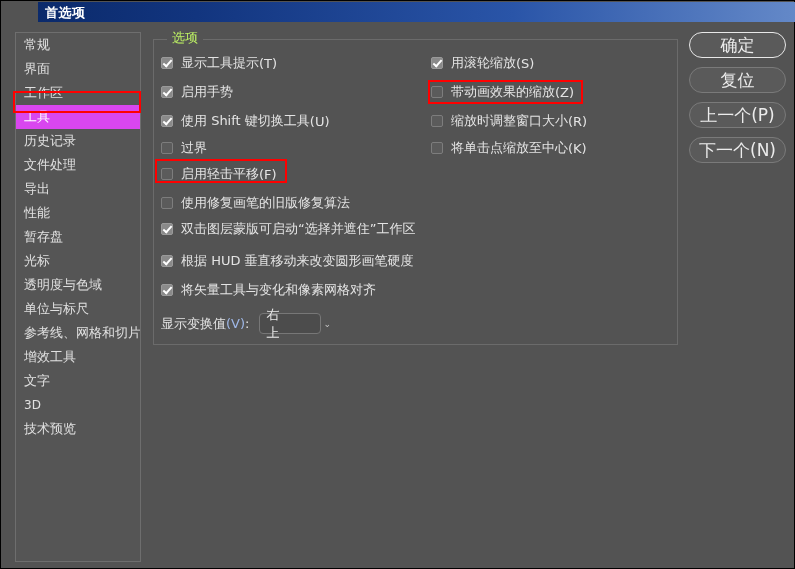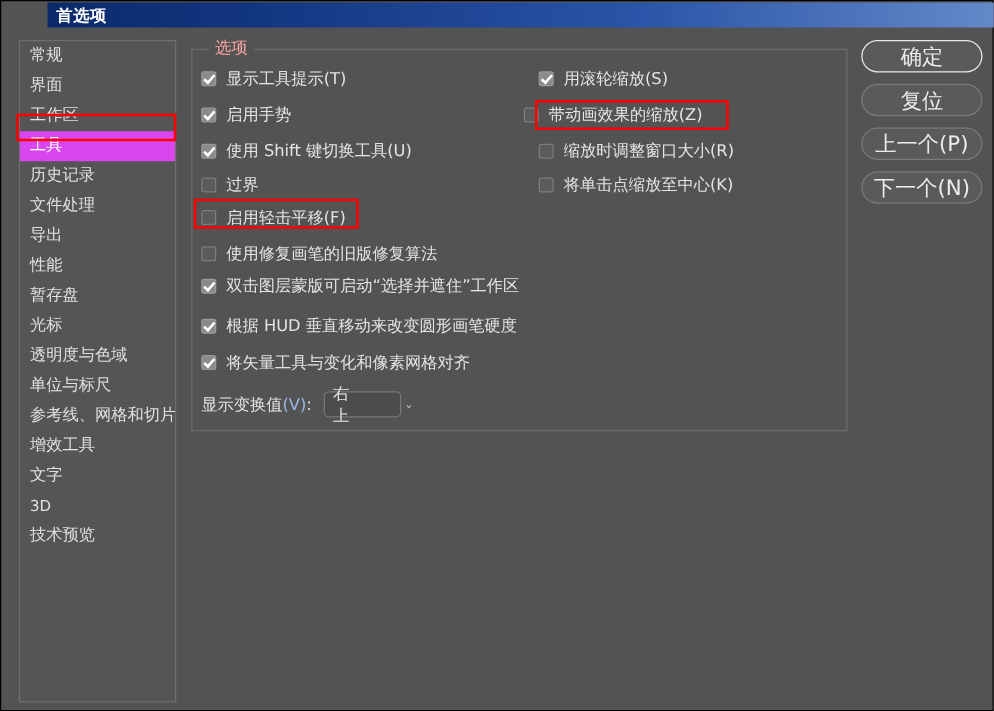--- a/index.html
+++ b/index.html
@@ -53,21 +53,21 @@
   .side-item.selected{background:#d946ef;color:#ffffff;}
   .side-item.latin{font-size:12px;}
   
   #groupbox{
     position:absolute;left:152px;top:38px;width:525px;height:306px;
     border:1px solid #6b6b6b;box-sizing:border-box;
   }
   #group-legend{
     position:absolute;left:166px;top:28px;
     background:#535353;padding:0 5px;
-    font-size:13px;color:#fca5a5;
+    font-size:13px;color:#bef264;
   }
   
   .opt{
     position:absolute;display:flex;align-items:center;
     white-space:nowrap;cursor:default;
   }
   .cb{
     width:12px;height:12px;flex:0 0 12px;margin-right:8px;
     box-sizing:border-box;border-radius:2px;position:relative;
     cursor:pointer;
@@ -156,21 +156,21 @@
       </div>
       <div class="opt" style="left: 160px; top: 138px;">
         <span class="cb off"></span>
         <span class="lbl">过界</span>
       </div>
       <div class="opt" style="left: 430px; top: 53px;">
         <span class="cb on"></span>
         <span class="lbl">用滚轮缩放</span>
         <span class="lbl mn">(S)</span>
       </div>
-      <div class="opt" style="left: 418px; top: 82px;">
+      <div class="opt" style="left: 430px; top: 82px;">
         <span class="cb off"></span>
         <span class="lbl">带动画效果的缩放</span>
         <span class="lbl mn">(Z)</span>
       </div>
       <div class="opt" style="left: 430px; top: 111px;">
         <span class="cb off"></span>
         <span class="lbl">缩放时调整窗口大小</span>
         <span class="lbl mn">(R)</span>
       </div>
       <div class="opt" style="left: 430px; top: 138px;">

